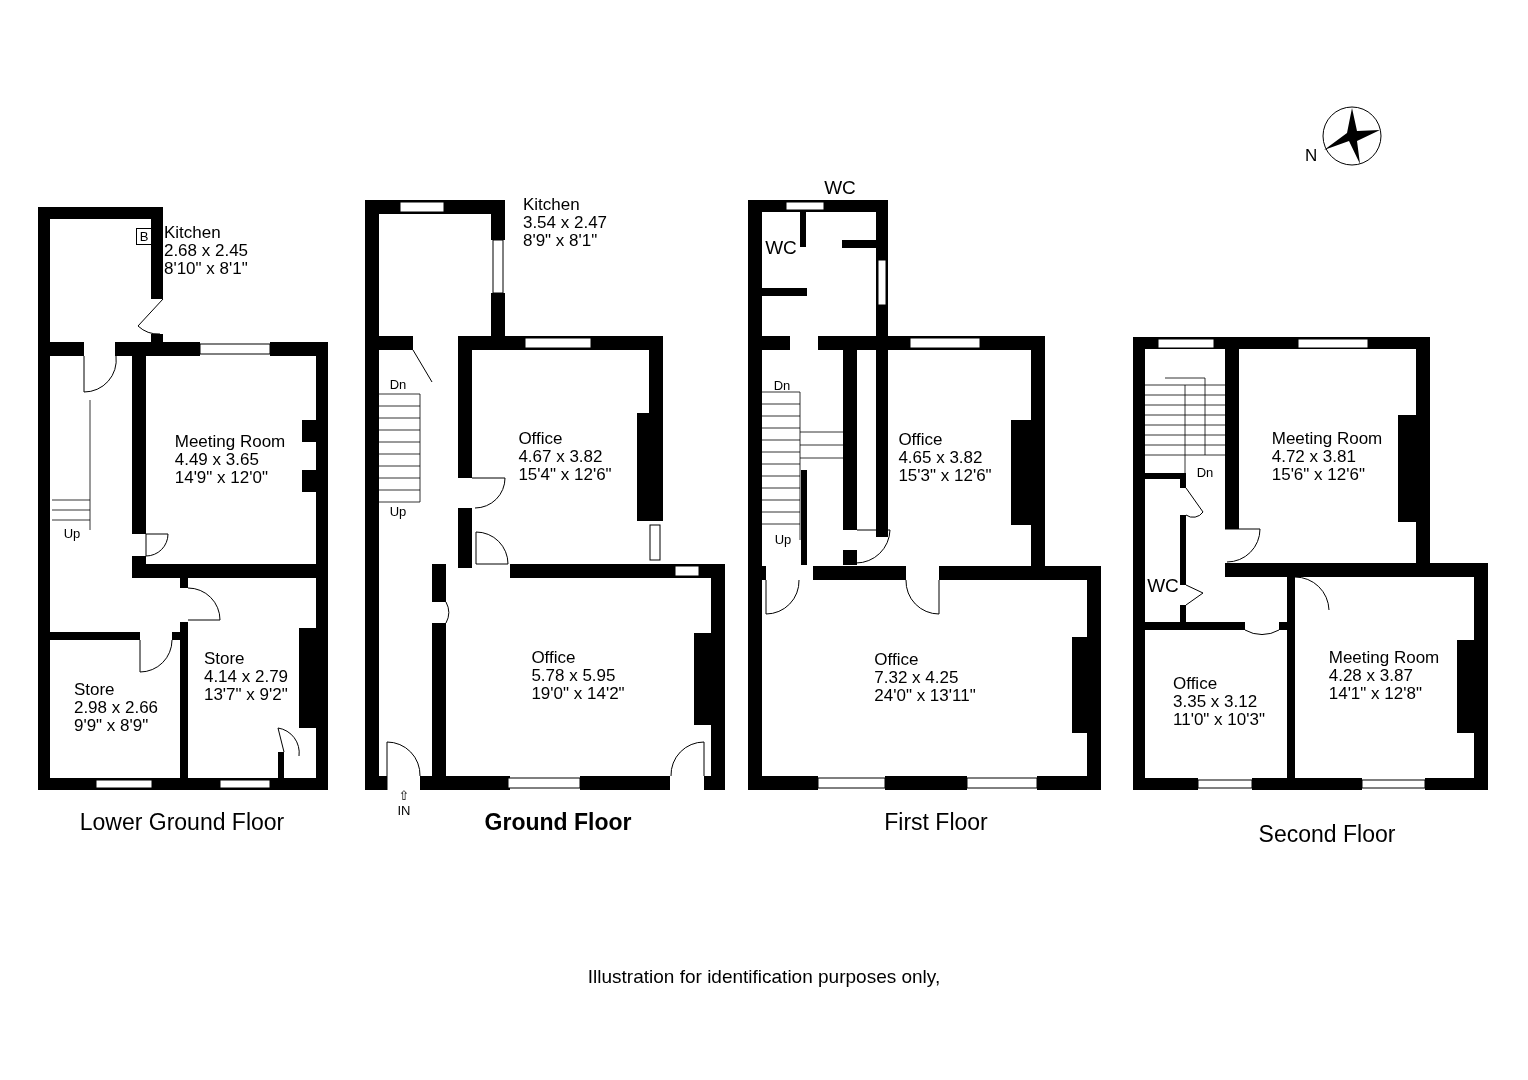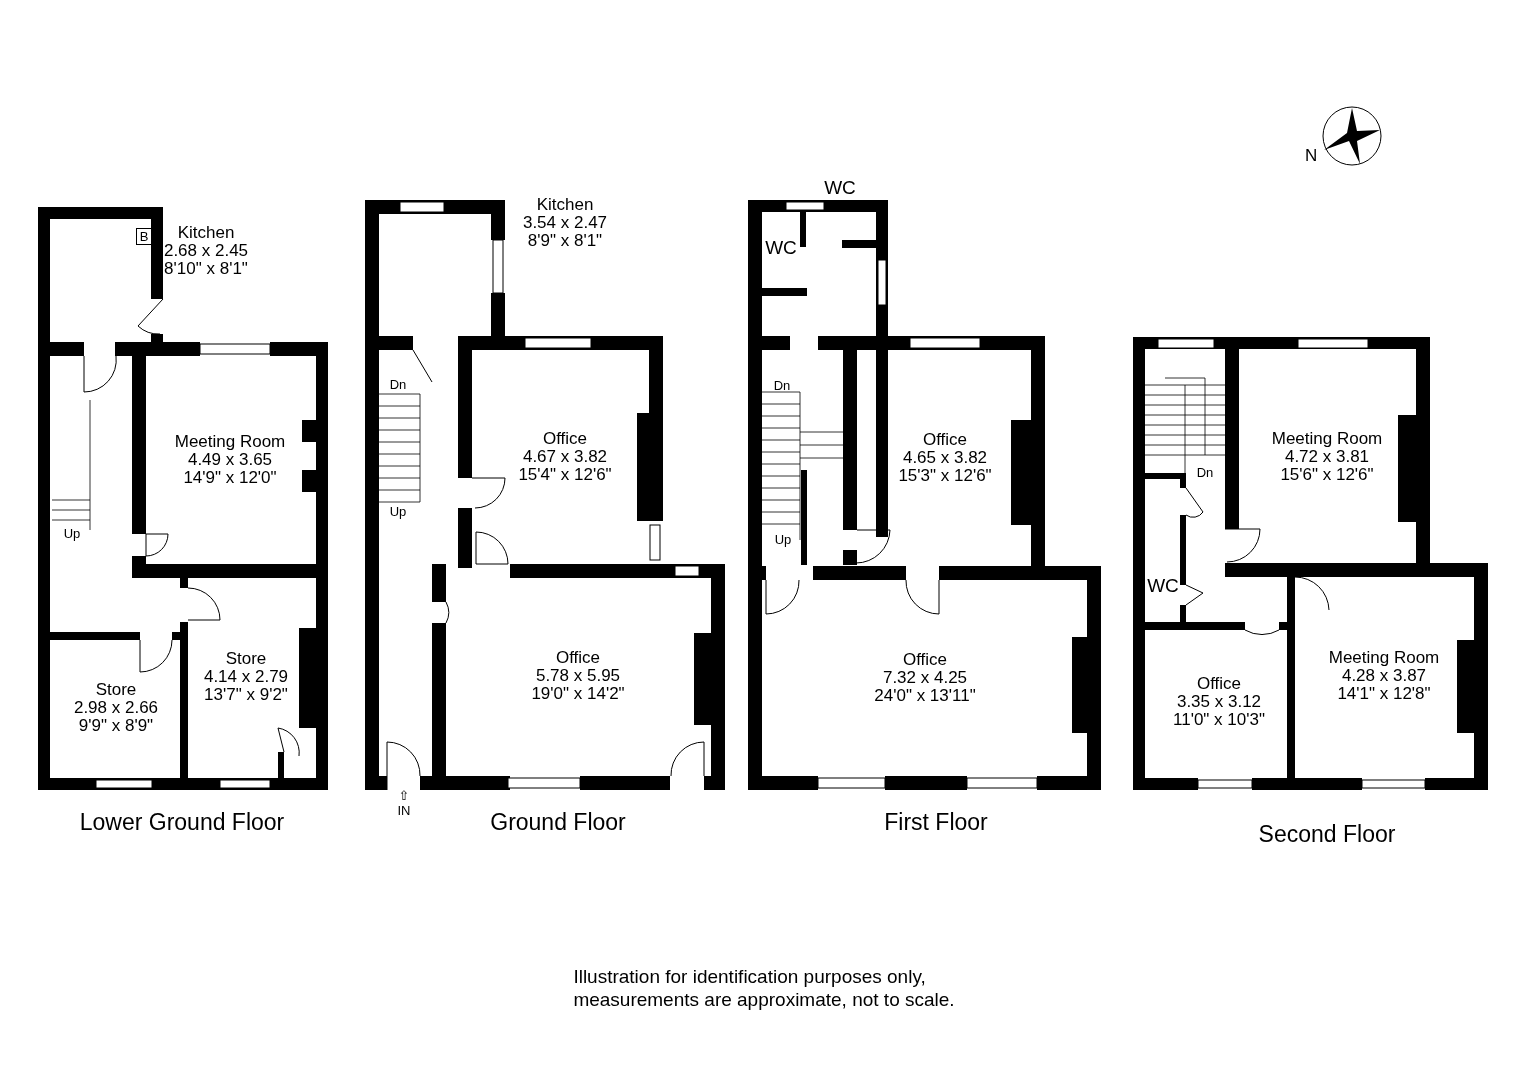--- a/index.html
+++ b/index.html
@@ -1,23 +1,23 @@
 <!DOCTYPE html>
 <html><head>
 <meta charset="utf-8">
 <style>
   html, body { margin: 0; padding: 0; background: #ffffff; }
   body { width: 1528px; height: 1080px; position: relative; overflow: hidden; font-family: "Liberation Sans", sans-serif; color: #000; }
   svg.plan { position: absolute; left: 0; top: 0; }
-  .lbl { position: absolute; text-align: center; font-size: 17px; line-height: 18px; white-space: nowrap; transform: translateX(-50%); }
+  .lbl { position: absolute; text-align: left; font-size: 17px; line-height: 18px; white-space: nowrap; transform: translateX(-50%); }
   .lbl div { display: block; }
   .floor-title { position: absolute; font-size: 23px; transform: translateX(-50%); white-space: nowrap; text-align: center; }
   .small { position: absolute; font-size: 13px; transform: translateX(-50%); white-space: nowrap; }
   .wc { position: absolute; font-size: 19px; transform: translateX(-50%); white-space: nowrap; text-align: right; }
-  .disclaimer { position: absolute; left: 764px; top: 965px; transform: translateX(-50%); text-align: left; font-size: 19px; line-height: 23px; white-space: nowrap; }
+  .disclaimer { position: absolute; left: 764px; top: 965px; transform: translateX(-50%); text-align: center; font-size: 19px; line-height: 23px; white-space: nowrap; }
   .compass-n { position: absolute; left: 1305px; top: 146px; font-size: 17px; }
 </style>
 </head>
 <body>
 
 <svg class="plan" width="1528" height="1080" viewBox="0 0 1528 1080">
   <g fill="#000">
 
     <g>
 
@@ -250,22 +250,21 @@
     <div>11'0" x 10'3"</div>
 </div>
 <div class="lbl" style="left:1384px; top:649px;">
   <div>Meeting Room</div>
     <div>4.28 x 3.87</div>
     <div>14'1" x 12'8"</div>
 </div>
 <div class="small" style="left:1205px; top:465px;">Dn</div>
 
 <div class="floor-title" style="left:182px; top:809px;">Lower Ground Floor</div>
-<div class="floor-title" style="left:558px; top:809px;">Ground Floor</div>
+<div class="floor-title" style="left:558px; top:809px;font-weight:bold;">Ground Floor</div>
 <div class="floor-title" style="left:936px; top:809px;">First Floor</div>
 <div class="floor-title" style="left:1327px; top:781px;margin-top:40px;">Second Floor</div>
 
 <div class="compass-n">N</div>
 
 <div class="disclaimer">
   <div>Illustration for identification purposes only,</div>
-  <div>measurements are approximate, not to scale.</div>
 </div>
 
 </body></html>

